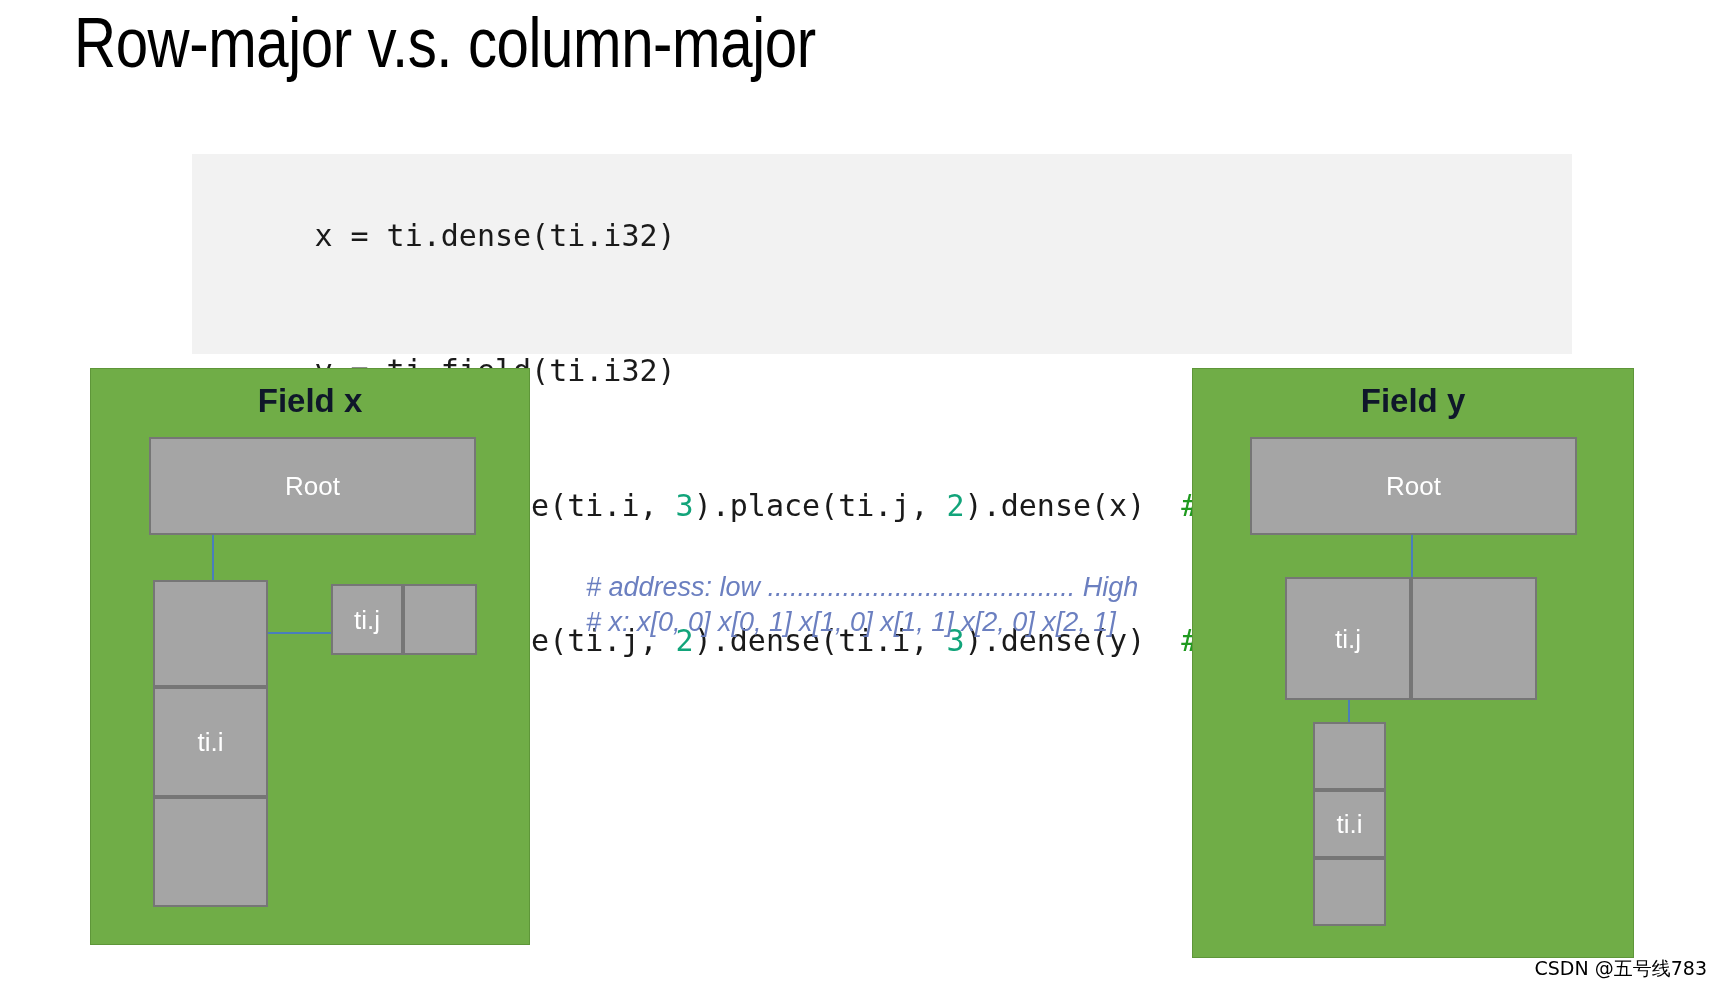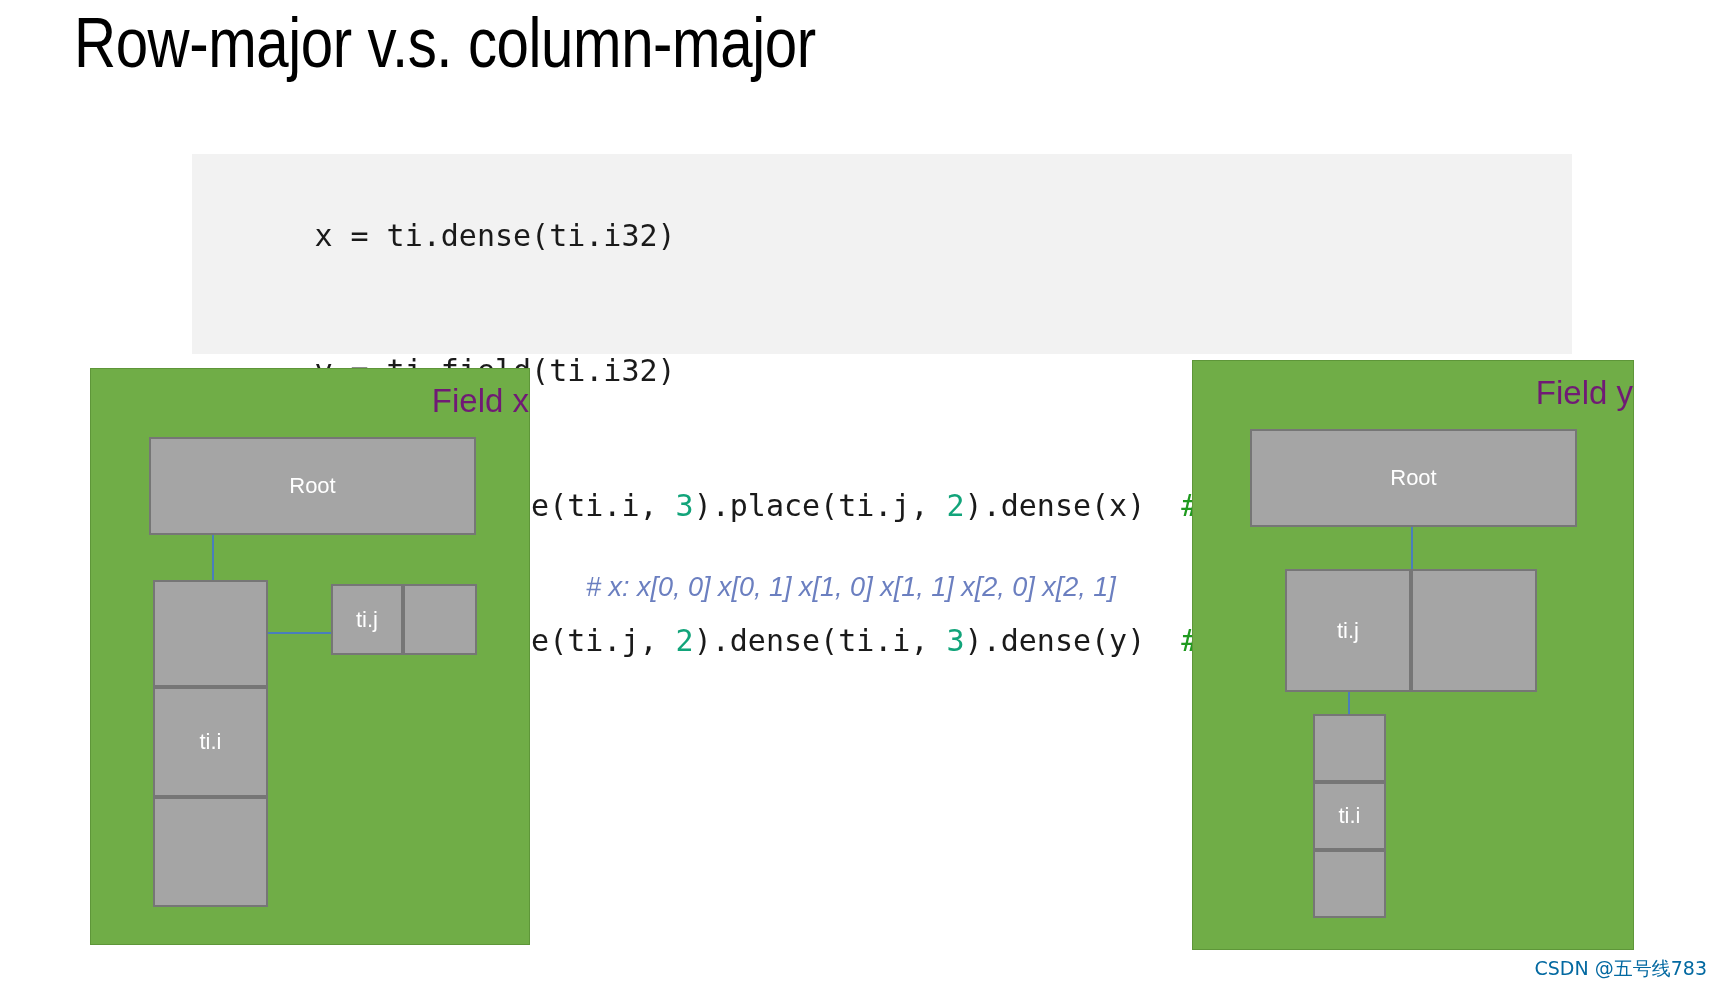--- a/index.html
+++ b/index.html
@@ -47,41 +47,41 @@
   .tok-com{color:#1F9A1F;}
 
   
   .field-panel{
     position:absolute;
     background:#70AD47;
     border:1px solid #5E9639;
     box-sizing:border-box;
   }
   #field-x-panel{left:90px; top:368px; width:440px; height:577px;}
-  #field-y-panel{left:1192px; top:360px; width:442px; height:590px;padding-left:20px;}
+  #field-y-panel{left:1192px; top:368px; width:442px; height:590px;padding-left:20px;}
 
   .field-title{
     position:absolute;
     left:0; right:0;
     top:13px;
-    text-align:right;
+    text-align:center;
     font-size:33px;
-    font-weight:400;
-    color:#701a75;
+    font-weight:700;
+    color:#0f172a;
     font-family:"Liberation Sans", sans-serif;
   }
 
   
   .node{
     position:absolute;
     background:#A5A5A5;
     border:2px solid #767676;
     box-sizing:border-box;
     color:#ffffff;
-    font-size:22px;
+    font-size:26px;
     font-family:"Liberation Sans", sans-serif;
     display:flex;
     align-items:center;
     justify-content:center;
     line-height:1;
   }
   .node.blank{color:transparent;}
 
   
   .conn{
@@ -101,21 +101,21 @@
     line-height:35px;
     color:#6B7FC0;
     white-space:nowrap;
   }
 
   
   #watermark{
     position:absolute;
     right:12px; bottom:8px;
     font-size:19px;
-    color:#0369a1;
+    color:#000000;
     font-family:"DejaVu Sans", sans-serif;
     white-space:nowrap;
   }
 </style>
 </head>
 <body>
 
 <div class="slide">
 
   <div id="page-title">Row-major v.s. column-major</div>
@@ -152,20 +152,21 @@
 
     <div class="conn h" style="left:177px; top:263px; width:63px;"></div>
 
     <div class="node" style="left:240px; top:215px; width:72px; height:71px;">
       <span>ti.j</span>
     </div>
     <div class="node blank" style="left:312px; top:215px; width:74px; height:71px;"></div>
   </div>
 
   <div id="address-annotation">
+    <div># address: low ......................................... High</div>
     <div># x: x[0, 0] x[0, 1] x[1, 0] x[1, 1] x[2, 0] x[2, 1]</div>
   </div>
 
   <div id="field-y-panel" class="field-panel">
     <div class="field-title">Field y</div>
 
     <div class="node" style="left:57px; top:68px; width:327px; height:98px;">
       <span>Root</span>
     </div>
 

